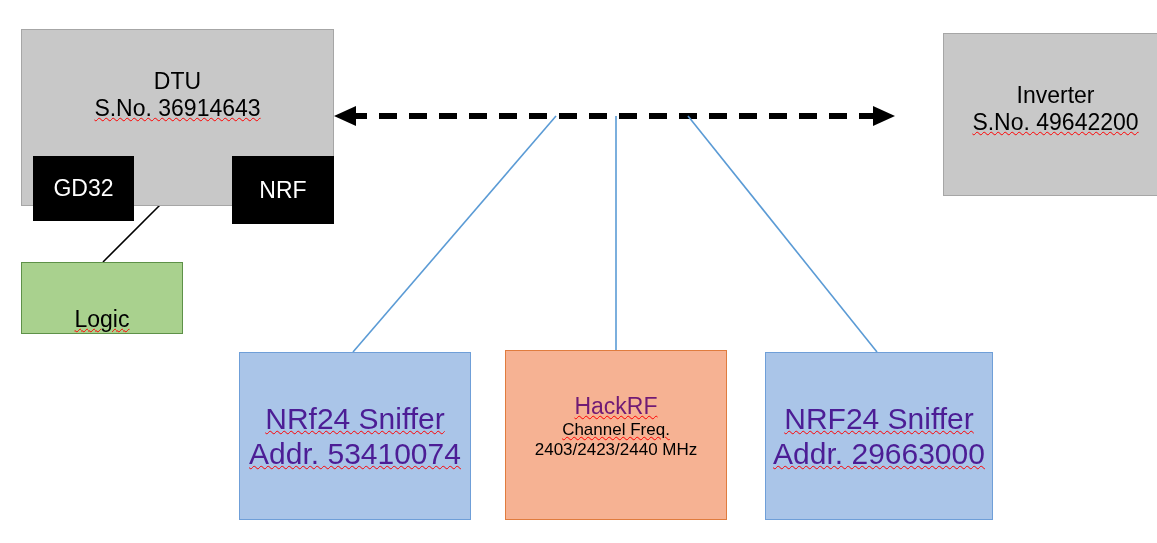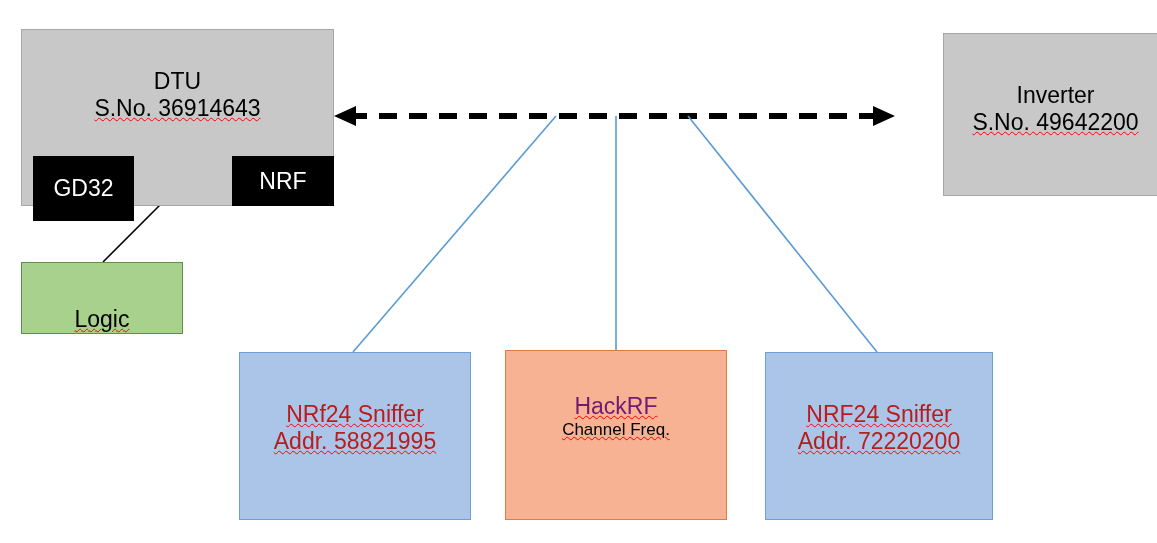--- a/index.html
+++ b/index.html
@@ -55,21 +55,21 @@
     position: absolute;
     box-sizing: border-box;
     background: #000000;
     color: #ffffff;
     display: flex;
     align-items: center;
     justify-content: center;
     font-size: 23px;
   }
   #gd32-box { left: 21px; top: 156px; width: 101px; height: 65px; margin-left: 12px; }
-  #nrf-box  { left: 232px; top: 156px; width: 102px; height: 50px; }
+  #nrf-box  { left: 232px; top: 156px; width: 102px; height: 68px; }
 
   
   #logic-box {
     left: 21px; top: 262px; width: 162px; height: 72px;
     background: #a9d18e;
     border: 1px solid #5e9148;
   }
   #logic-box .line { font-size: 23px; color: #000; }
 
   
@@ -84,21 +84,21 @@
 
   
   .bottom-box { border-width: 1px; border-style: solid; }
   .blue { background: #aac5e8; border-color: #6f9fd8; }
   .orange { background: #f6b293; border-color: #e07c3e; }
 
   #sniffer-left  { left: 239px; top: 352px; width: 232px; height: 168px; padding-top: 48px; justify-content: flex-start; }
   #sniffer-right { left: 765px; top: 352px; width: 228px; height: 168px; padding-top: 48px; justify-content: flex-start; }
   #hackrf-box    { left: 505px; top: 350px; width: 222px; height: 170px; padding-top: 42px; justify-content: flex-start; }
 
-  .bottom-box .line { font-size: 23px; color: #b91c1c; white-space: nowrap; }
+  .bottom-box .line { font-size: 30px; color: #4c1d95; white-space: nowrap; }
   #hackrf-box .title { font-size: 23px; color: #701a75; }
   #hackrf-box .sub   { font-size: 17px; color: #000; white-space: nowrap; }
 
   svg.overlay {
     position: absolute;
     left: 0; top: 0;
     width: 1157px; height: 543px;
     pointer-events: none;
   }
 </style>
@@ -145,26 +145,27 @@
     <div class="line sq-underline">Logic</div>
   </div>
 
   <div class="box" id="inverter-box">
     <div class="line">Inverter</div>
     <div class="line sq-underline">S.No. 49642200</div>
   </div>
 
   <div class="box bottom-box blue" id="sniffer-left">
     <div class="line sq-underline">NRf24 Sniffer</div>
-    <div class="line sq-underline">Addr. 58821995</div>
+    <div class="line sq-underline">Addr. 53410074</div>
   </div>
 
   <div class="box bottom-box orange" id="hackrf-box">
     <div class="title sq-underline">HackRF</div>
     <div class="sub sq-underline">Channel Freq.</div>
+    <div class="sub">2403/2423/2440 MHz</div>
   </div>
 
   <div class="box bottom-box blue" id="sniffer-right">
     <div class="line sq-underline">NRF24 Sniffer</div>
-    <div class="line sq-underline">Addr. 72220200</div>
+    <div class="line sq-underline">Addr. 29663000</div>
   </div>
 
 </div>
 
 </body></html>

